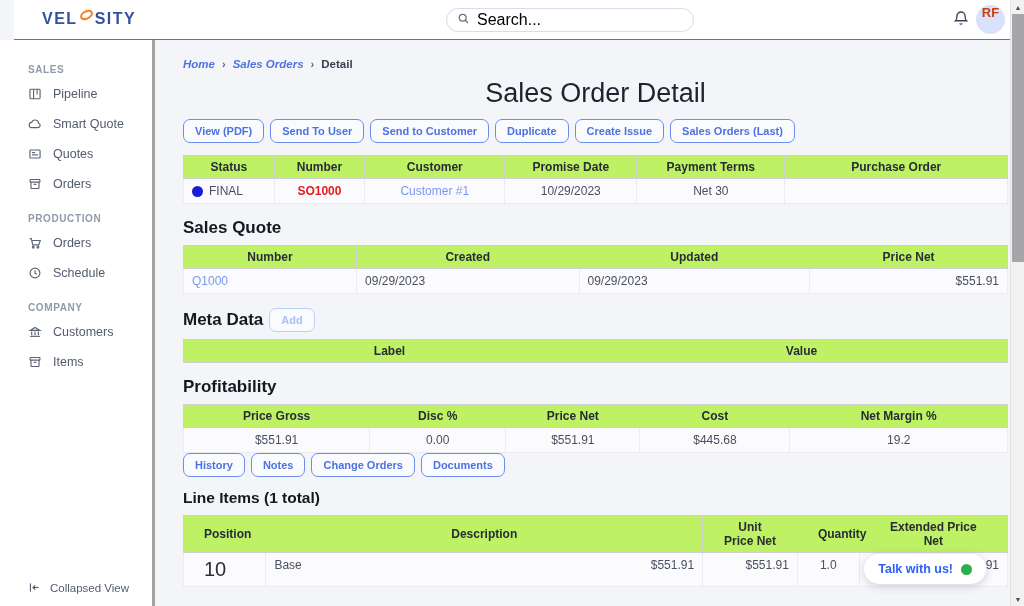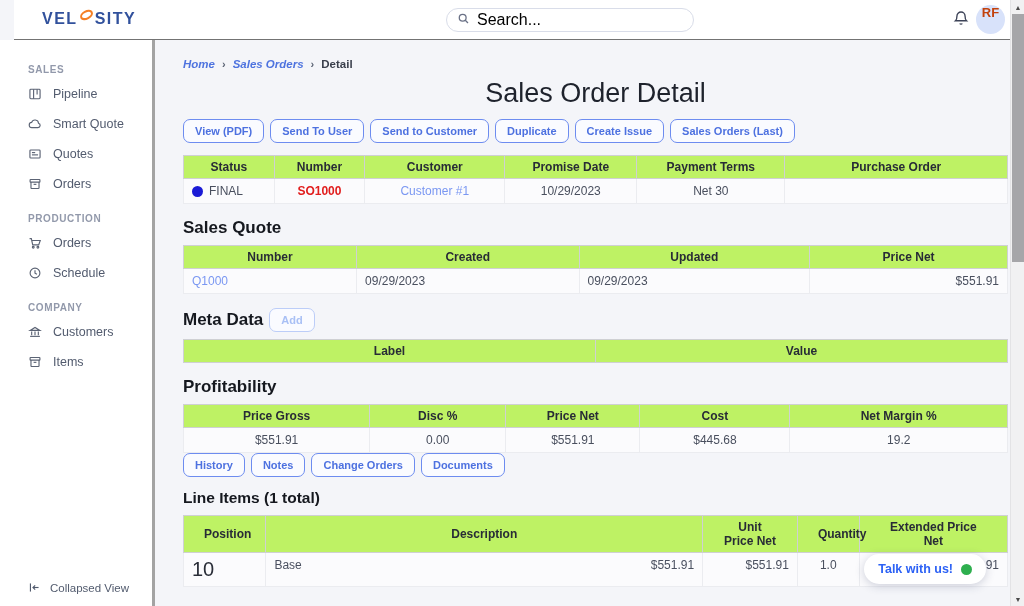--- a/index.html
+++ b/index.html
@@ -56,21 +56,21 @@
   .sec-title { font-size:17px; font-weight:bold; color:#15181f; margin:14px 0 7px; }
   .sec-title-row { display:flex; align-items:center; gap:6px; margin:14px 0 7px; }
   .sec-title-row .sec-title { margin:0; }
 
   .status-cell { display:flex; align-items:center; gap:6px; }
   .status-dot { width:11px; height:11px; border-radius:50%; background:#1b1bd6; }
   .num-red { color:#e11d1d; font-weight:bold; }
   .link-blue { color:#7a97f2; cursor:pointer; }
 
   .li-title { font-size:15.5px; font-weight:bold; color:#15181f; margin:6px 0 8px; }
-  .li-pos { font-size:20px; color:#2a2e38; }
+  .li-pos { font-size:20px; color:#2a2e38;margin-left:12px; }
   .desc-top { display:flex; justify-content:space-between; color:#4a5060; }
   td.vtop { vertical-align:top; }
 
   
   .chat { position:fixed; right:38px; bottom:22px; background:#fff; border-radius:17px;
           padding:8px 14px; display:flex; align-items:center; gap:8px;
           box-shadow:0 2px 10px rgba(40,50,90,.22); cursor:pointer; z-index:6; }
   .chat .txt { font-size:12.5px; font-weight:bold; color:#2d62f5; }
   .chat .dot { width:11px; height:11px; border-radius:50%; background:#2eaf4e; }
 

